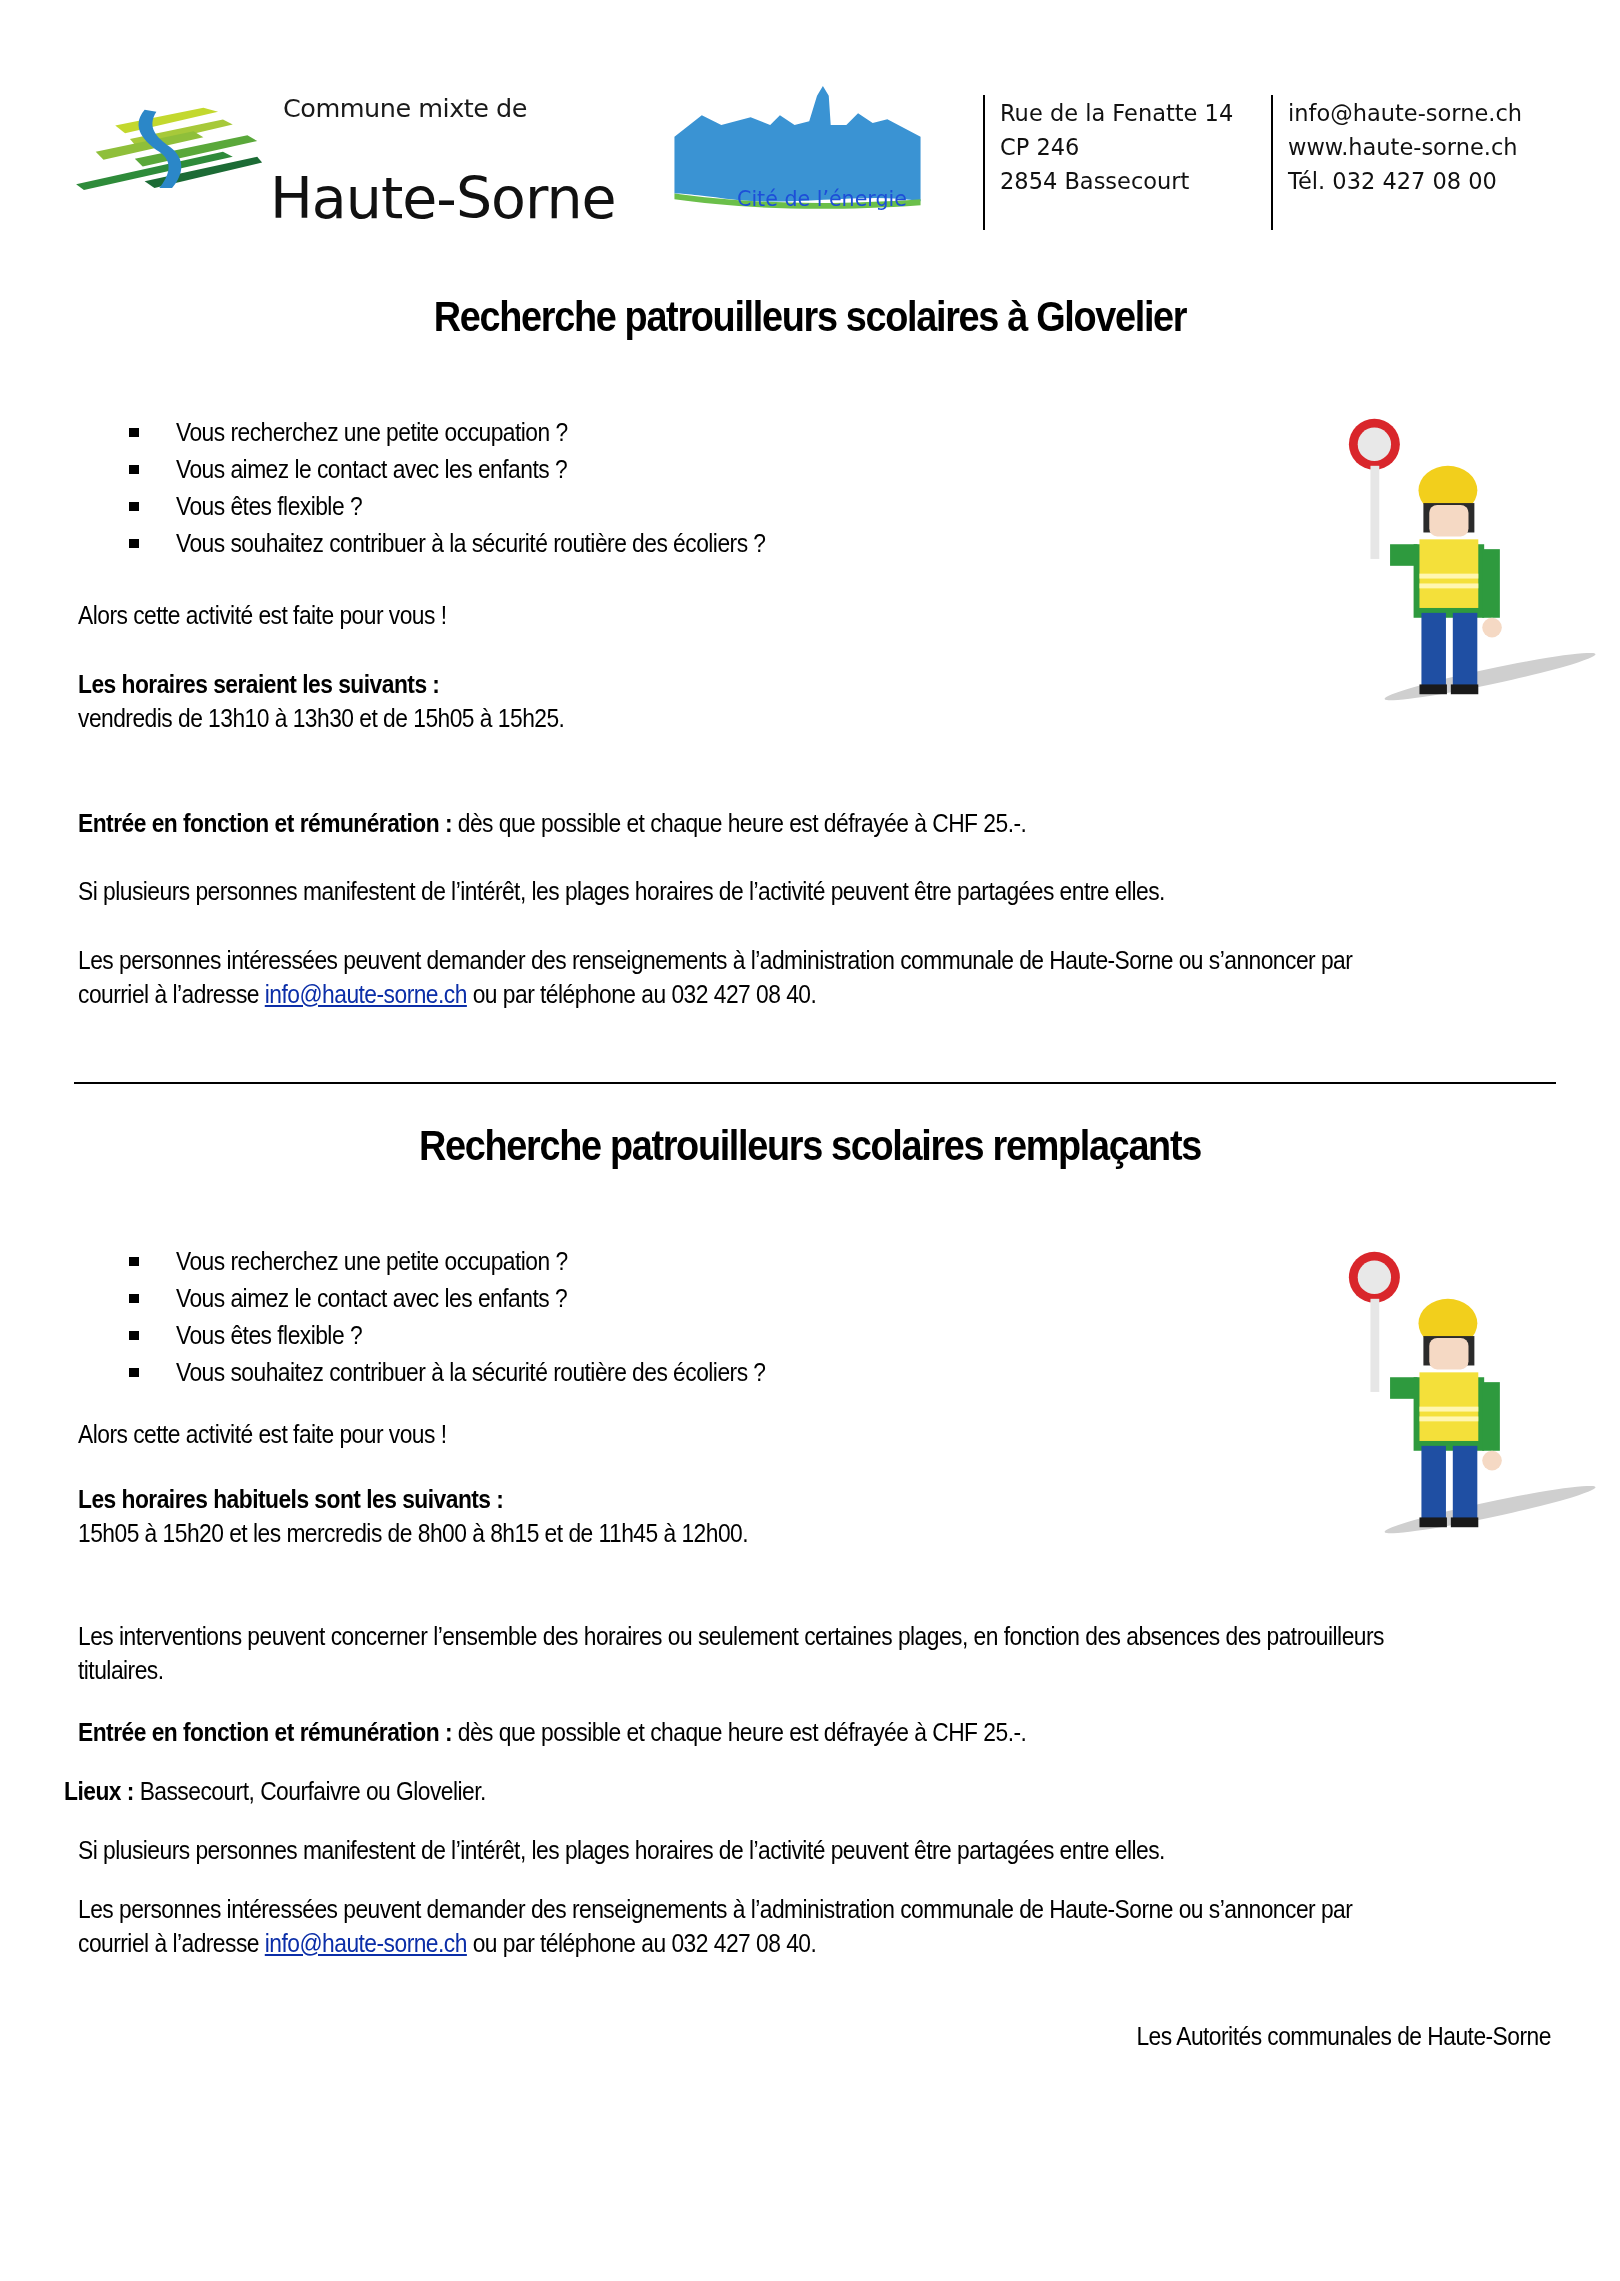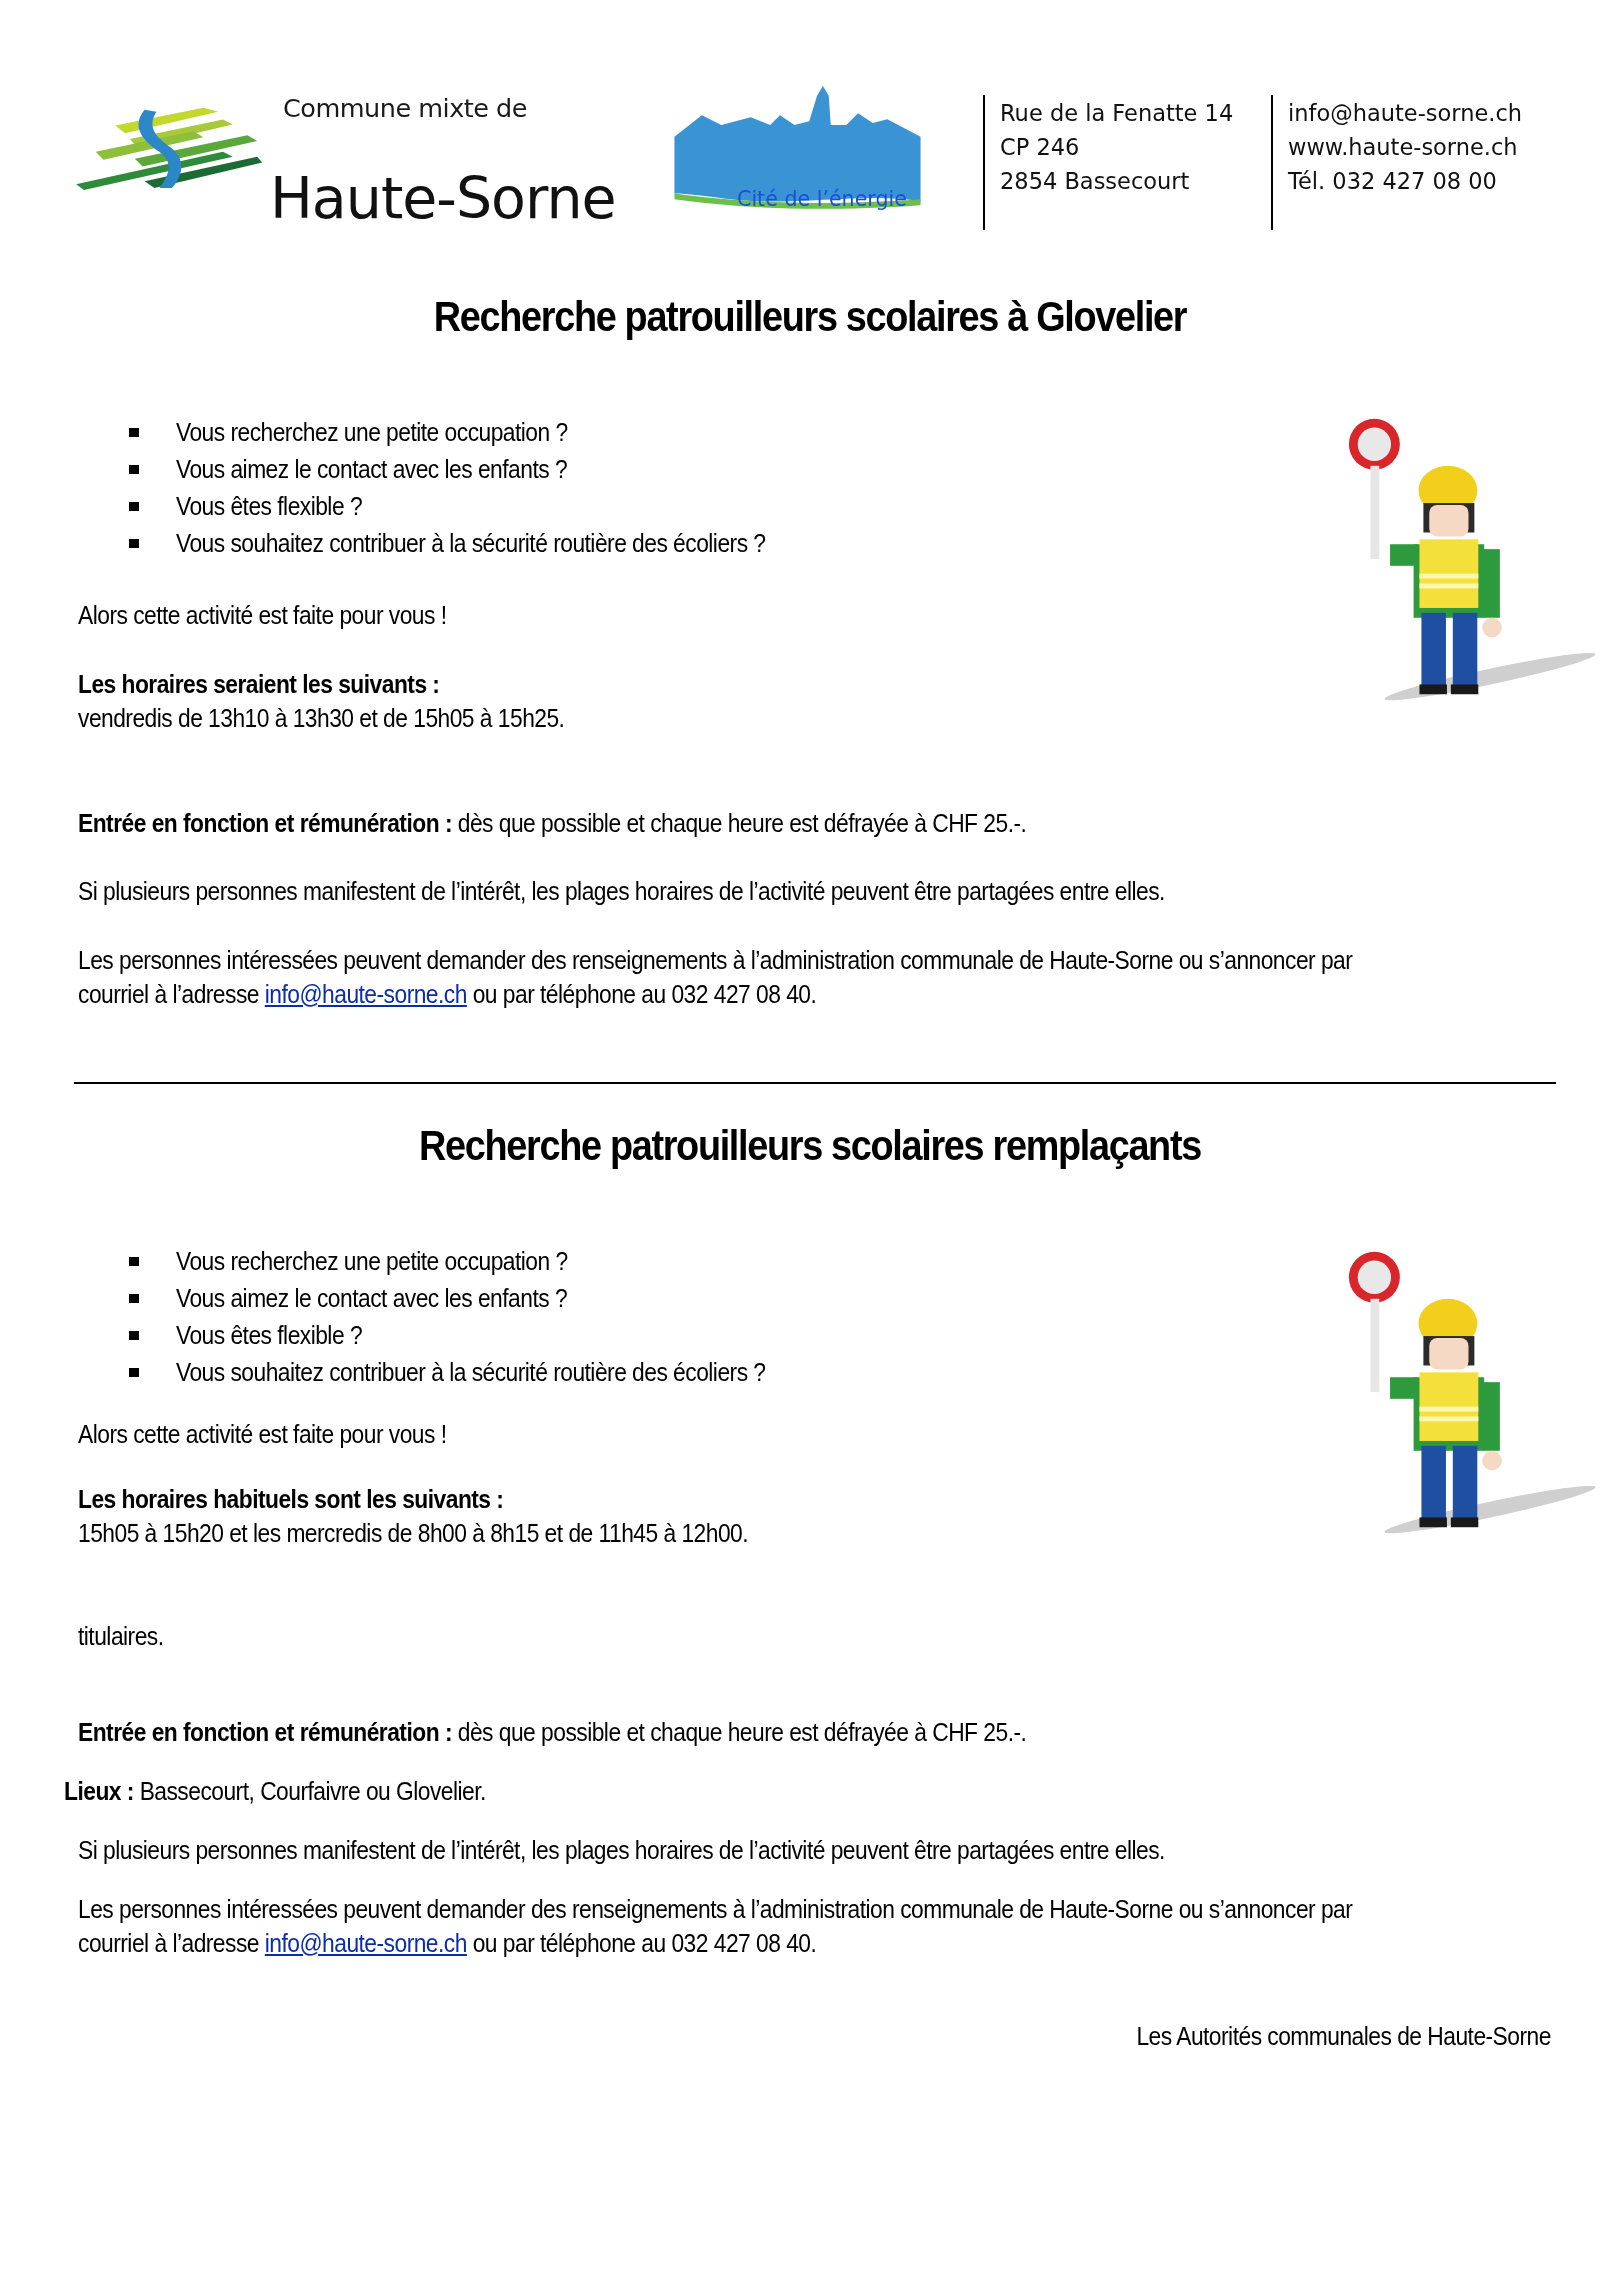--- a/index.html
+++ b/index.html
@@ -117,20 +117,21 @@
 </ul>
 
 <div class="abs body-text" style="left:78px; top:1417px;"><span class="narrow">Alors cette activité est faite pour vous !</span></div>
 
 <div class="abs body-text" style="left:78px; top:1482px;">
   <div><b class="narrow">Les horaires habituels sont les suivants :</b></div>
   <div><span class="narrow">15h05 à 15h20 et les mercredis de 8h00 à 8h15 et de 11h45 à 12h00.</span></div>
 </div>
 
 <div class="abs body-text" style="left:78px; top:1619px;">
+  <div><span class="narrow">Les interventions peuvent concerner l’ensemble des horaires ou seulement certaines plages, en fonction des absences des patrouilleurs</span></div>
   <div><span class="narrow">titulaires.</span></div>
 </div>
 
 <div class="abs body-text" style="left:78px; top:1715px;">
   <span class="narrow"><b>Entrée en fonction et rémunération :</b><span> dès que possible et chaque heure est défrayée à CHF 25.-.</span></span>
 </div>
 
 <div class="abs body-text" style="left:64px; top:1774px;">
   <span class="narrow"><b>Lieux :</b><span> Bassecourt, Courfaivre ou Glovelier.</span></span>
 </div>

